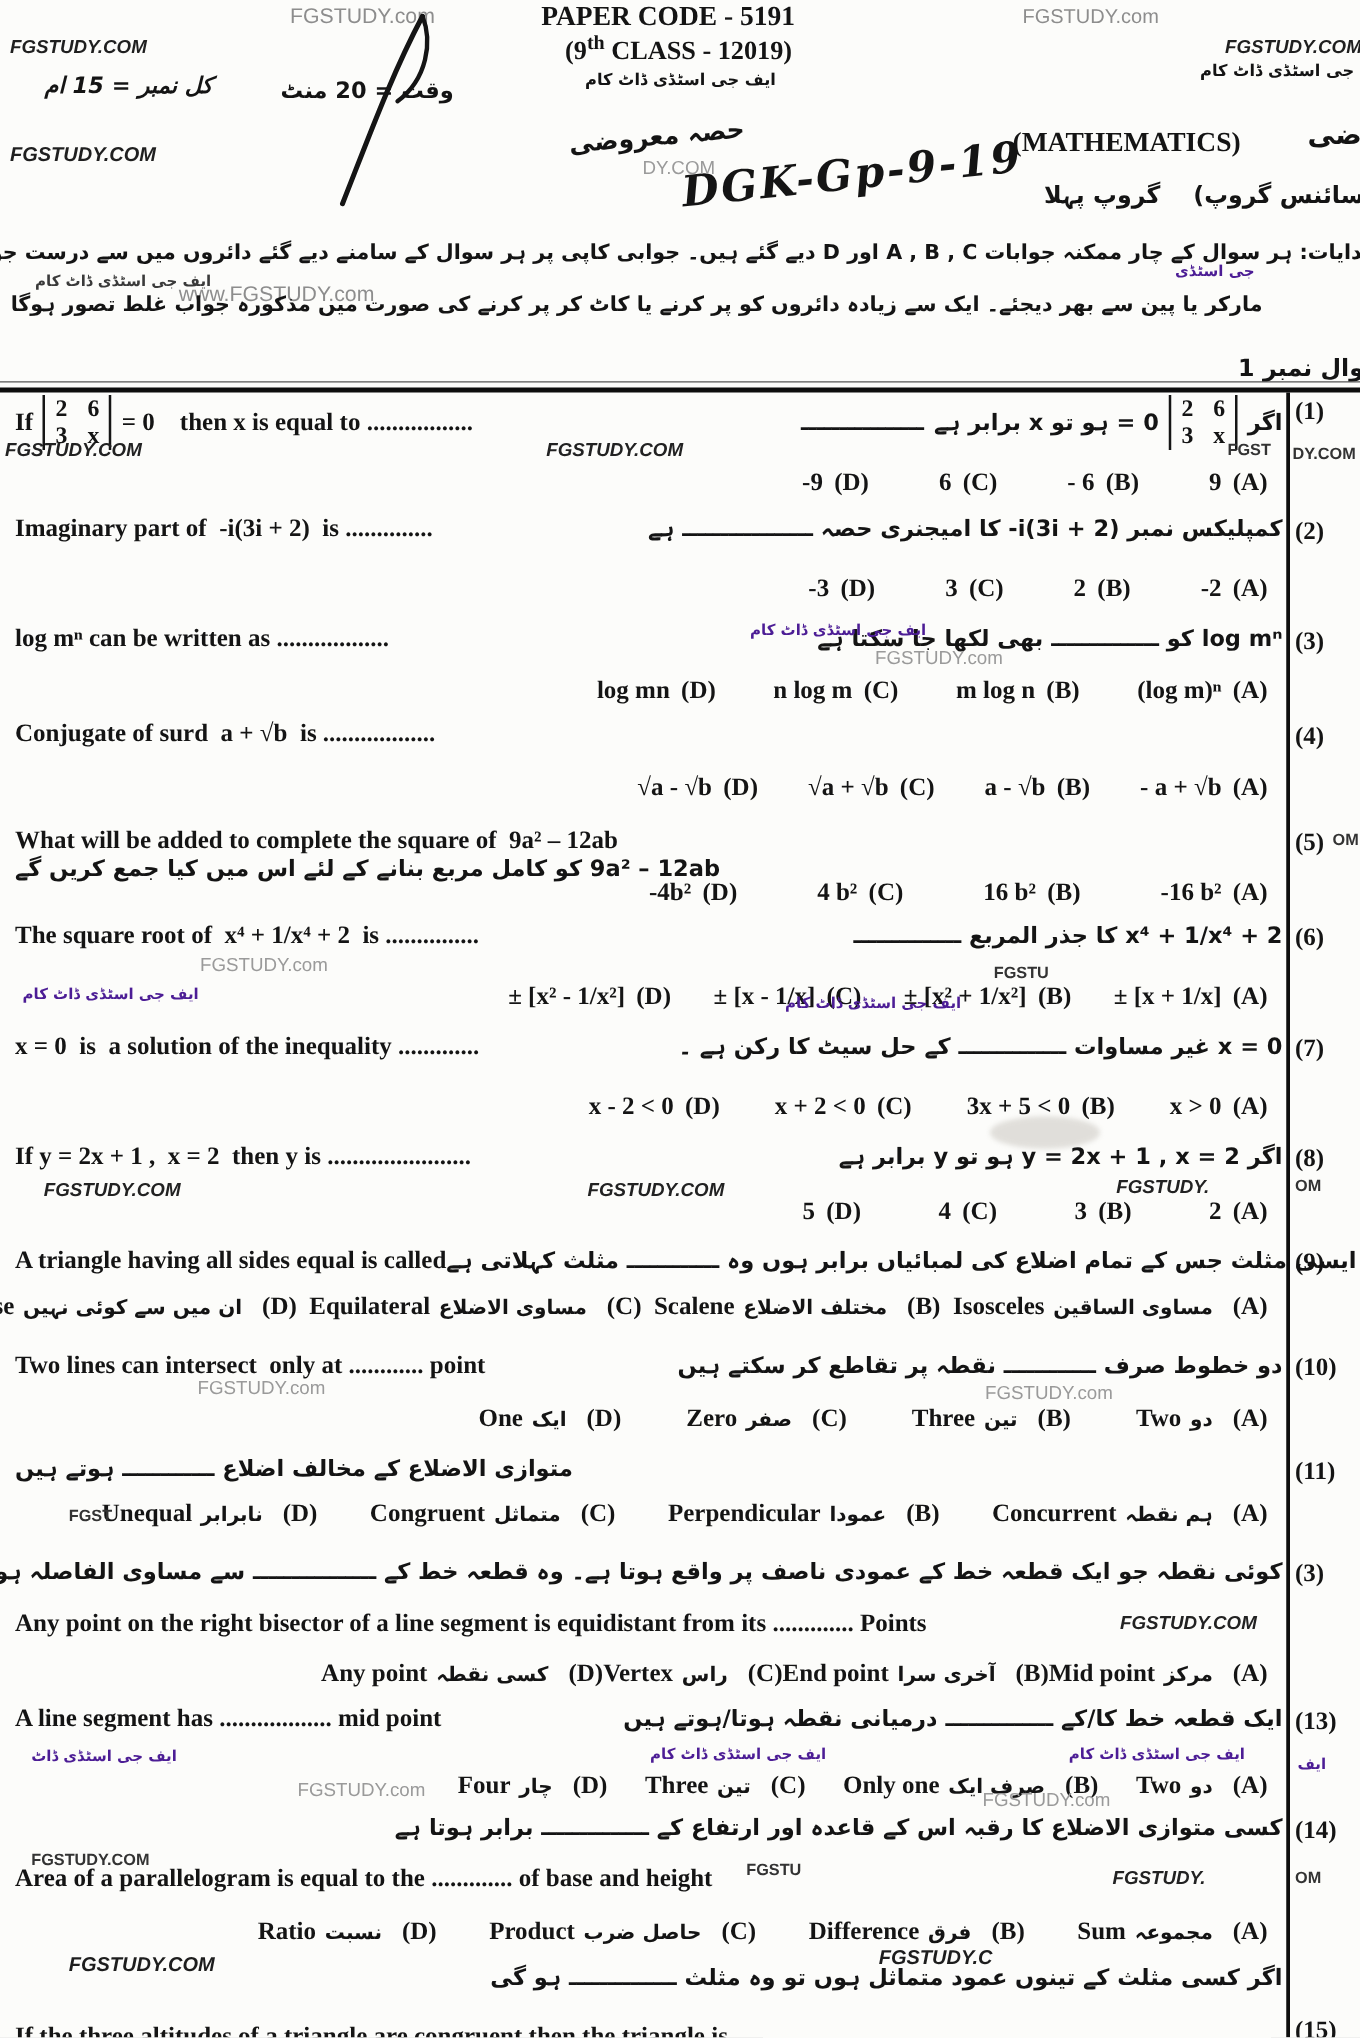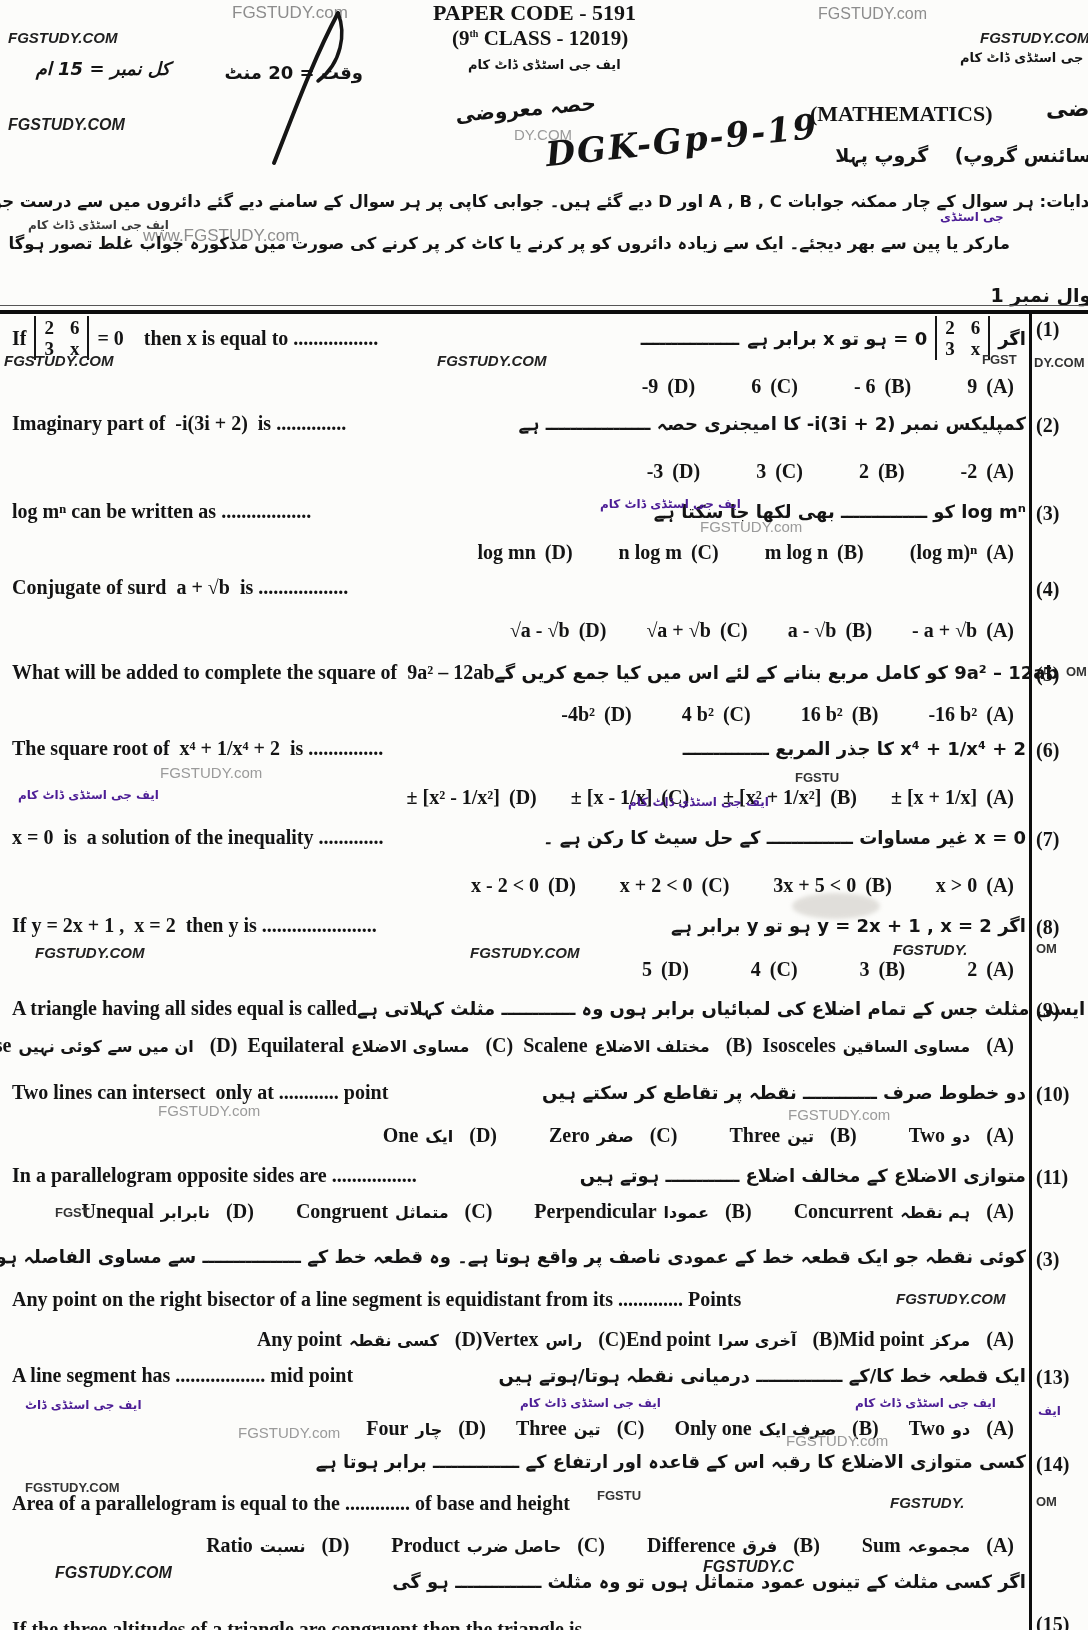--- a/index.html
+++ b/index.html
@@ -5,21 +5,21 @@
   html,body{margin:0;padding:0;background:#e8e8e6;}
   #paper{position:relative;width:1088px;height:1630px;background:#fcfcfa;overflow:hidden;
          font-family:"Liberation Serif",serif;color:#141414;}
   .abs{position:absolute;white-space:pre;}
   .urdu{direction:rtl;font-family:"DejaVu Sans",sans-serif;font-weight:700;white-space:pre;}
   
   .wm-gray{font-family:"Liberation Sans",sans-serif;color:#8d8d8d;font-size:17px;}
   .wm-bold{font-family:"Liberation Sans",sans-serif;font-weight:700;font-style:italic;color:#1f1f1f;font-size:15px;}
   .h-papercode{left:433px;top:0px;font-size:22px;font-weight:700;}
   .h-classline{left:452px;top:26px;font-size:21px;font-weight:700;}
-  .h-classline sup{font-size:10px;font-family:Liberation Serif, serif;}
+  .h-classline sup{font-size:16px;font-family:Liberation Serif, serif;}
   .h-siteur-c{left:468px;top:57px;font-size:13px;}
   .h-siteur-r{left:960px;top:50px;font-size:13px;}
   .h-marks{left:0px;top:58px;width:170px;font-size:18px;font-style:italic;}
   .h-time{left:178px;top:62px;width:185px;font-size:18px;}
   .h-section{left:455px;top:97px;font-size:20px;transform:rotate(-5deg);}
   .h-hand{left:545px;top:120px;font-size:34px;font-style:italic;font-weight:700;
           font-family:"DejaVu Serif",serif;transform:rotate(-6deg);letter-spacing:2px;}
   .h-subject{left:810px;top:101px;font-size:22px;font-weight:700;}
   .h-subjectur{left:1046px;top:96px;font-size:22px;}
   .h-group{left:845px;top:144px;width:255px;font-size:19px;}
@@ -177,25 +177,25 @@
       <span class="opt">
         <span class="ov">a - √b</span>
         <span class="ol">(B)</span>
       </span>
       <span class="opt">
         <span class="ov">- a + √b</span>
         <span class="ol">(A)</span>
       </span>
     </div>
     <span class="qno" style="top: 578px;">(4)</span>
-    <div class="row" style="top: 661px;">
+    <div class="row" style="top: 661px; flex-direction: column;">
       <span class="en">What will be added to complete the square of  9a² – 12ab</span>
       <span class="urdu q-ur" dir="rtl">⁦9a² – 12ab⁩ کو کامل مربع بنانے کے لئے اس میں کیا جمع کریں گے</span>
     </div>
-    <div class="optrow" style="top: 703px; column-gap: 50px;">
+    <div class="optrow" style="top: 703px; column-gap: 64px;">
       <span class="opt">
         <span class="ov">-4b²</span>
         <span class="ol">(D)</span>
       </span>
       <span class="opt">
         <span class="ov">4 b²</span>
         <span class="ol">(C)</span>
       </span>
       <span class="opt">
         <span class="ov">16 b²</span>
@@ -324,21 +324,20 @@
         <span class="ol">(B)</span>
       </span>
       <span class="opt">
         <span class="ov">Two</span>
         <span class="ou" dir="rtl">دو</span>
         <span class="ol">(A)</span>
       </span>
     </div>
     <span class="qno" style="top: 1083px;">(10)</span>
     <div class="row" style="top: 1164px;">
-      <span class="en">In a parallelogram opposite sides are .................</span>
       <span class="urdu q-ur" dir="rtl">متوازی الاضلاع کے مخالف اضلاع ــــــــــــ ہوتے ہیں</span>
     </div>
     <div class="optrow" style="top: 1200px; column-gap: 42px; align-items: flex-end;">
       <span class="opt">
         <span class="ov">Unequal</span>
         <span class="ou" dir="rtl">نابرابر</span>
         <span class="ol">(D)</span>
       </span>
       <span class="opt">
         <span class="ov">Congruent</span>

